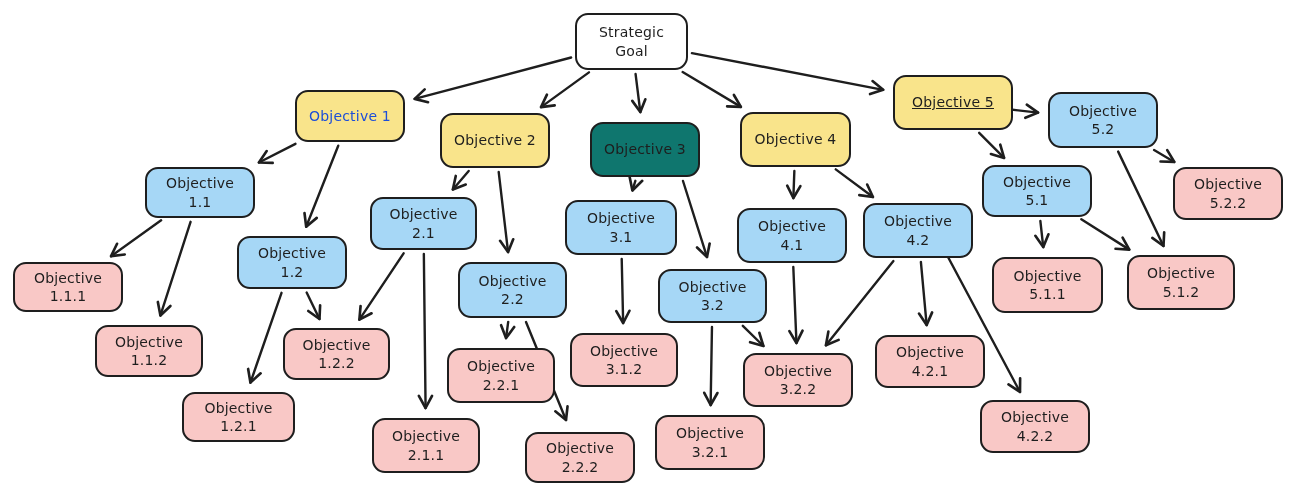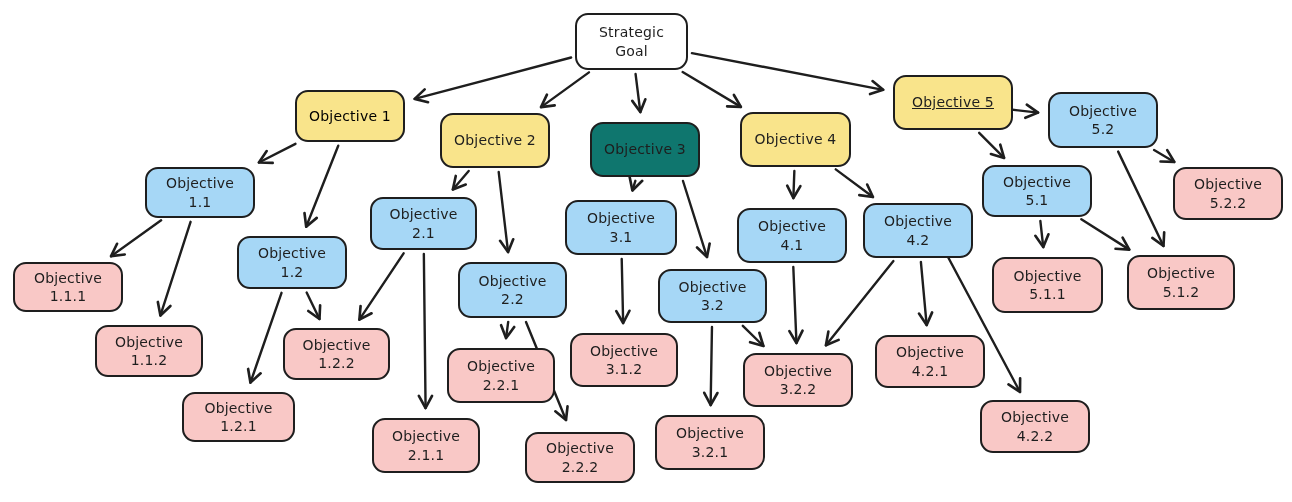--- a/index.html
+++ b/index.html
@@ -81,21 +81,21 @@
         <line x1="1008.9744210191589" y1="109.3152751158135" x2="1038.0639474521029" y2="112.62090311955714" stroke="#1e1e1e" stroke-width="2.4" class="edge" marker-end="url(#arrowhead)"></line>
         <line x1="1040.3483021504348" y1="220.9752763943687" x2="1043.2622233473173" y2="247.06180901407828" stroke="#1e1e1e" stroke-width="2.4" class="edge" marker-end="url(#arrowhead)"></line>
         <line x1="1081.2941260498192" y1="219.14522592748926" x2="1129.281078318075" y2="249.63693518127684" stroke="#1e1e1e" stroke-width="2.4" class="edge" marker-end="url(#arrowhead)"></line>
         <line x1="1154.0671389865142" y1="150.02747772407042" x2="1174.3117443704489" y2="161.93130568982397" stroke="#1e1e1e" stroke-width="2.4" class="edge" marker-end="url(#arrowhead)"></line>
         <line x1="1118.1709242703391" y1="151.6060922298731" x2="1163.4726893241523" y2="245.98476942531727" stroke="#1e1e1e" stroke-width="2.4" class="edge" marker-end="url(#arrowhead)"></line>
       </g>
   </svg>
   <div class="nodes-layer">
       <div class="node" style="left: 575px; top: 13px; width: 113px; height: 57px; background: rgb(255, 255, 255); border-color: rgb(30, 30, 30); color: rgb(30, 30, 30);">Strategic
 Goal</div>
-      <div class="node" style="left: 295px; top: 90px; width: 110px; height: 52px; background: rgb(249, 228, 139); border-color: rgb(30, 30, 30); color: #000000;">Objective 1</div>
+      <div class="node" style="left: 295px; top: 90px; width: 110px; height: 52px; background: rgb(249, 228, 139); border-color: rgb(30, 30, 30); color: #1d4ed8;">Objective 1</div>
       <div class="node" style="left: 440px; top: 113px; width: 110px; height: 55px; background: rgb(249, 228, 139); border-color: rgb(30, 30, 30); color: rgb(30, 30, 30);">Objective 2</div>
       <div class="node" style="left: 590px; top: 122px; width: 110px; height: 55px; background: #0f766e; border-color: rgb(30, 30, 30); color: rgb(30, 30, 30);">Objective 3</div>
       <div class="node" style="left: 740px; top: 112px; width: 111px; height: 55px; background: rgb(249, 228, 139); border-color: rgb(30, 30, 30); color: rgb(30, 30, 30); text-align: center;">Objective 4</div>
       <div class="node" style="left: 893px; top: 75px; width: 120px; height: 55px; background: rgb(249, 228, 139); border-color: rgb(30, 30, 30); color: rgb(30, 30, 30); text-decoration: underline;">Objective 5</div>
       <div class="node" style="left: 145px; top: 167px; width: 110px; height: 51px; background: rgb(166, 215, 246); border-color: rgb(30, 30, 30); color: rgb(30, 30, 30);">Objective
 1.1</div>
       <div class="node" style="left: 237px; top: 236px; width: 110px; height: 53px; background: rgb(166, 215, 246); border-color: rgb(30, 30, 30); color: rgb(30, 30, 30);">Objective
 1.2</div>
       <div class="node" style="left: 370px; top: 197px; width: 107px; height: 53px; background: rgb(166, 215, 246); border-color: rgb(30, 30, 30); color: rgb(30, 30, 30);">Objective
 2.1</div>

